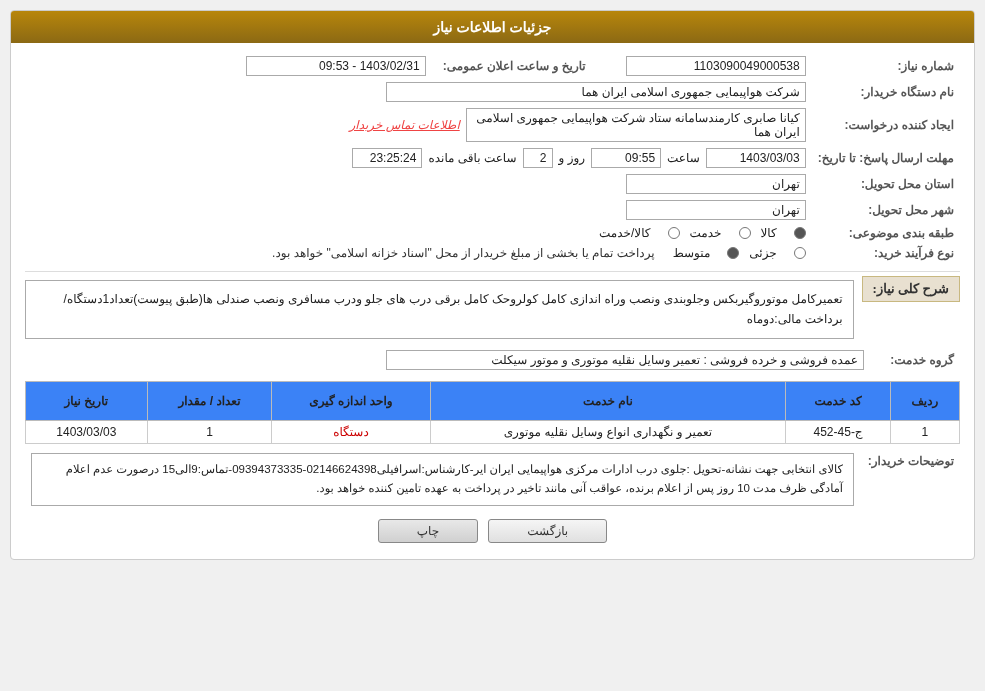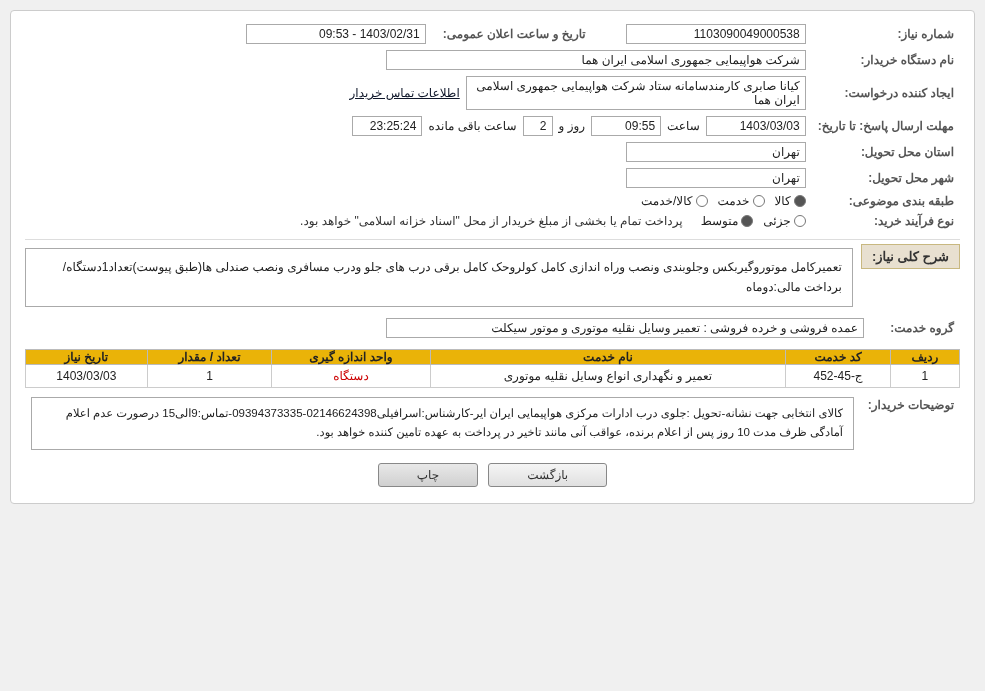--- a/index.html
+++ b/index.html
@@ -61,23 +61,24 @@
       min-height: 20px;
       text-align: right;
     }
     .input-medium {
       width: 180px;
     }
     .input-small {
       width: 100px;
     }
     .link-blue {
-      color: #0f172a;
+      color: #ef4444;
       text-decoration: underline;
       cursor: pointer;
+      font-style: italic;
     }
     .row-flex {
       display: flex;
       align-items: center;
       gap: 6px;
     }
     .section-title {
       background: #e8e0d0;
       border: 1px solid #c8b880;
       padding: 4px 10px;
@@ -87,21 +88,21 @@
       color: #333;
     }
     .radio-group {
       display: flex;
       gap: 10px;
       align-items: center;
     }
     .radio-item {
       display: flex;
       align-items: center;
-      gap: 3px;
+      gap: 17px;
     }
     .radio-circle {
       width: 12px;
       height: 12px;
       border-radius: 50%;
       border: 1px solid #777;
       display: inline-block;
       background: #fff;
     }
     .radio-circle.selected {
@@ -116,23 +117,23 @@
       text-align: right;
       margin: 4px 0;
     }
     .service-table {
       width: 100%;
       border-collapse: collapse;
       margin: 6px 0;
       font-size: 12px;
     }
     .service-table th {
-      background: #eab308;
+      background: #3b82f6;
       border: 1px solid #bbb;
-      padding: 0 8px;
+      padding: 12px 8px;
       text-align: center;
       font-weight: bold;
     }
     .service-table td {
       border: 1px solid #ccc;
       padding: 4px 8px;
       text-align: center;
     }
     .service-table td.red-text {
       color: #cc0000;
@@ -172,20 +173,21 @@
       border-top: 1px solid #ddd;
       margin: 4px 0;
     }
   </style>
 </head>
 <body>
 
 <div class="page-wrapper">
   <div class="main-card">
 
+    <div class="card-header">جزئیات اطلاعات نیاز</div>
 
     <div class="card-body">
 
       <table class="info-table">
         <tbody>
             <tr>
           <td class="label-cell">شماره نیاز:</td>
           <td class="value-cell" style="width:220px;">
             <span class="input-box input-medium">1103090049000538</span>
           </td>
@@ -276,21 +278,21 @@
               <span style="color:#333; margin-right:8px;">پرداخت تمام یا بخشی از مبلغ خریدار از محل "اسناد خزانه اسلامی" خواهد بود.</span>
             </div>
           </td>
         </tr>
       </tbody>
         </table>
 
       <hr class="divider">
 
       <div style="display:flex; align-items:flex-start; gap:8px; margin: 4px 0;">
-        <div class="section-title" style="margin:0; white-space:nowrap;">شرح کلی نیاز:</div>
+        <div class="section-title" style="margin:0; white-space:nowrap;font-family:Liberation Serif, serif;">شرح کلی نیاز:</div>
         <div class="framed-box" style="flex:1;">تعمیرکامل موتوروگیربکس وجلوبندی ونصب وراه اندازی کامل کولروحک کامل برقی درب های جلو ودرب مسافری ونصب صندلی ها(طبق پیوست)تعداد1دستگاه/برداخت مالی:دوماه</div>
       </div>
 
 
       <table class="info-table">
         <tbody>
             <tr>
           <td class="label-cell" style="width:90px;">گروه خدمت:</td>
           <td class="value-cell">
             <span class="input-box" style="width:478px;">عمده فروشی و خرده فروشی : تعمیر وسایل نقلیه موتوری و موتور سیکلت</span>

